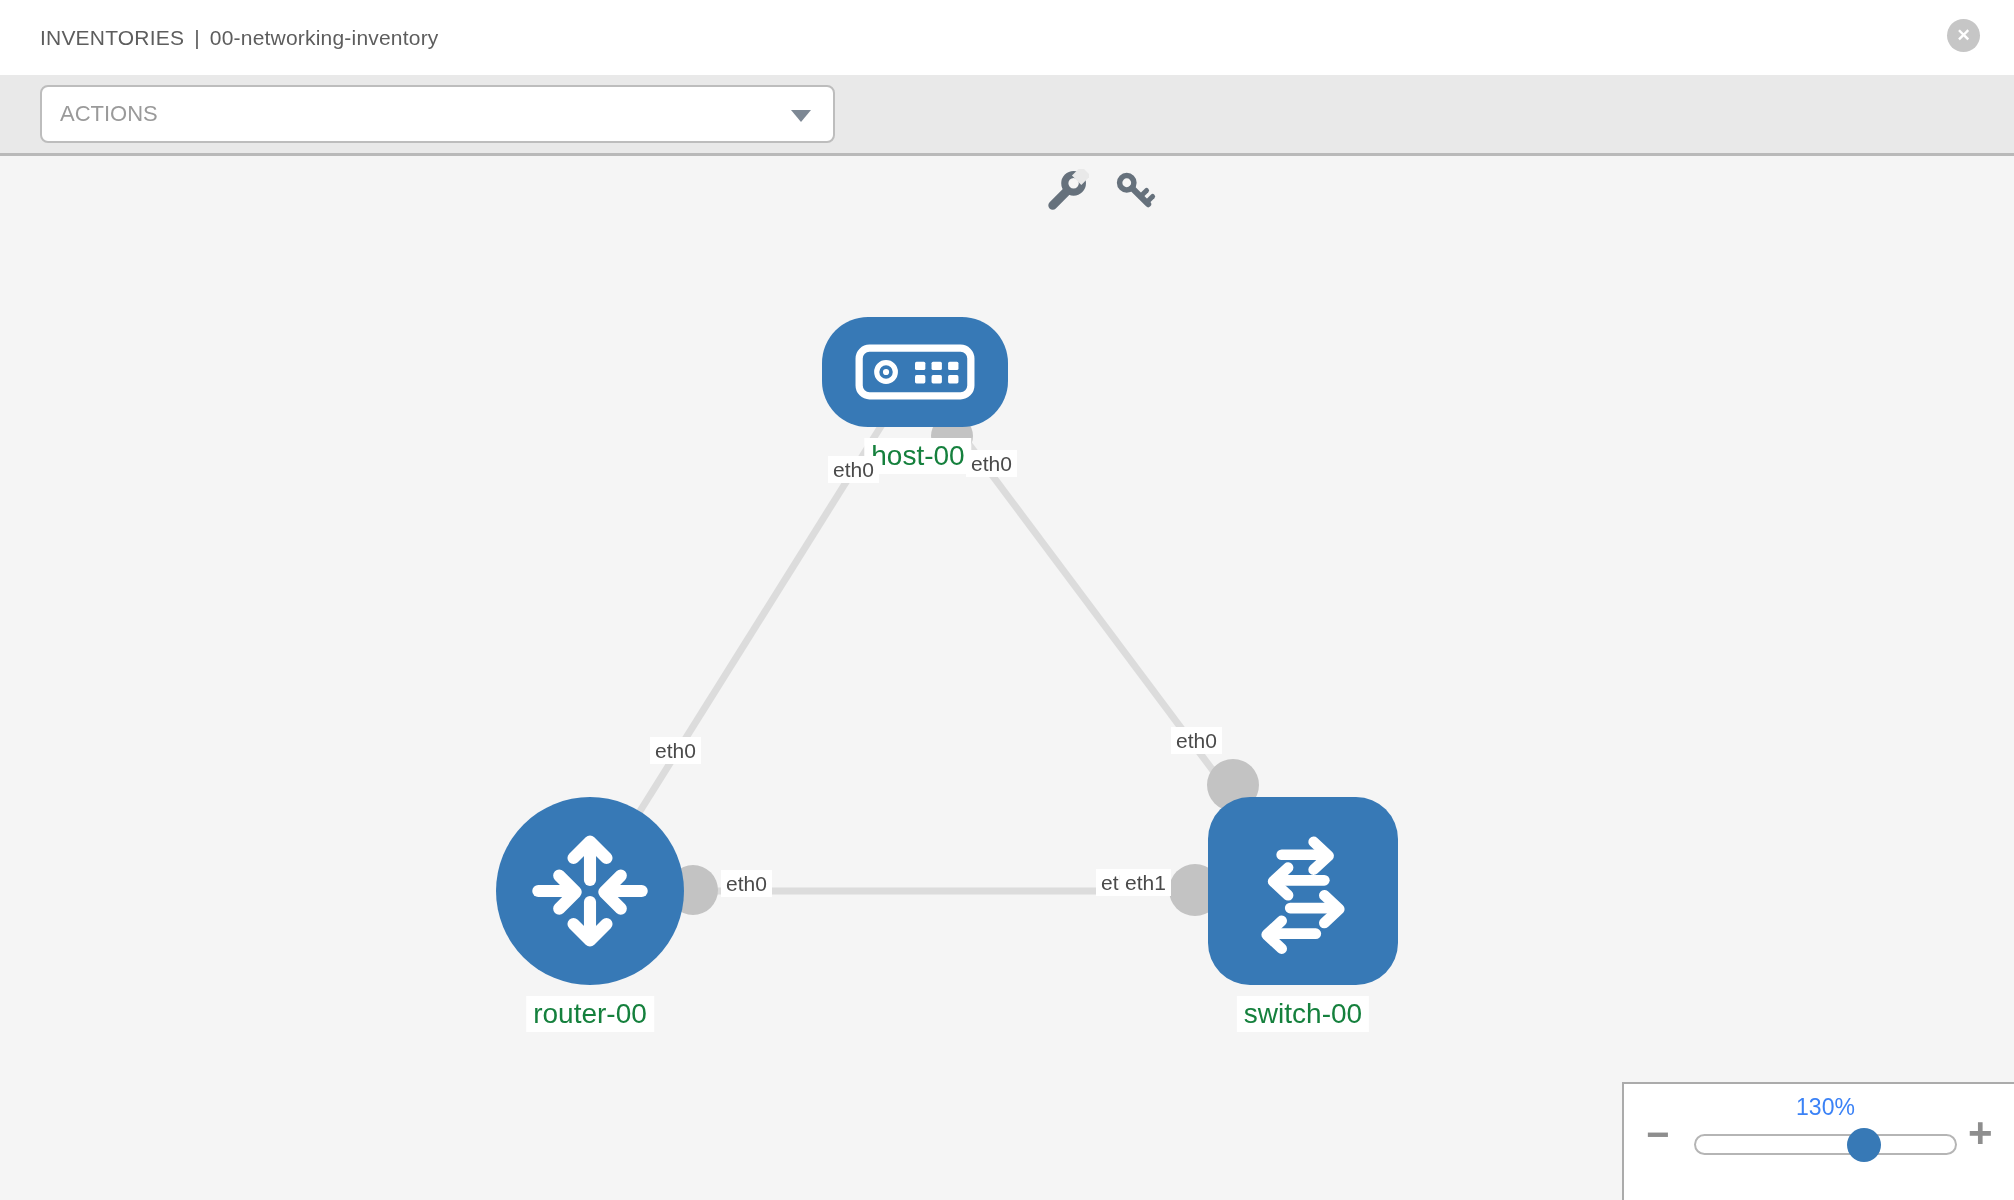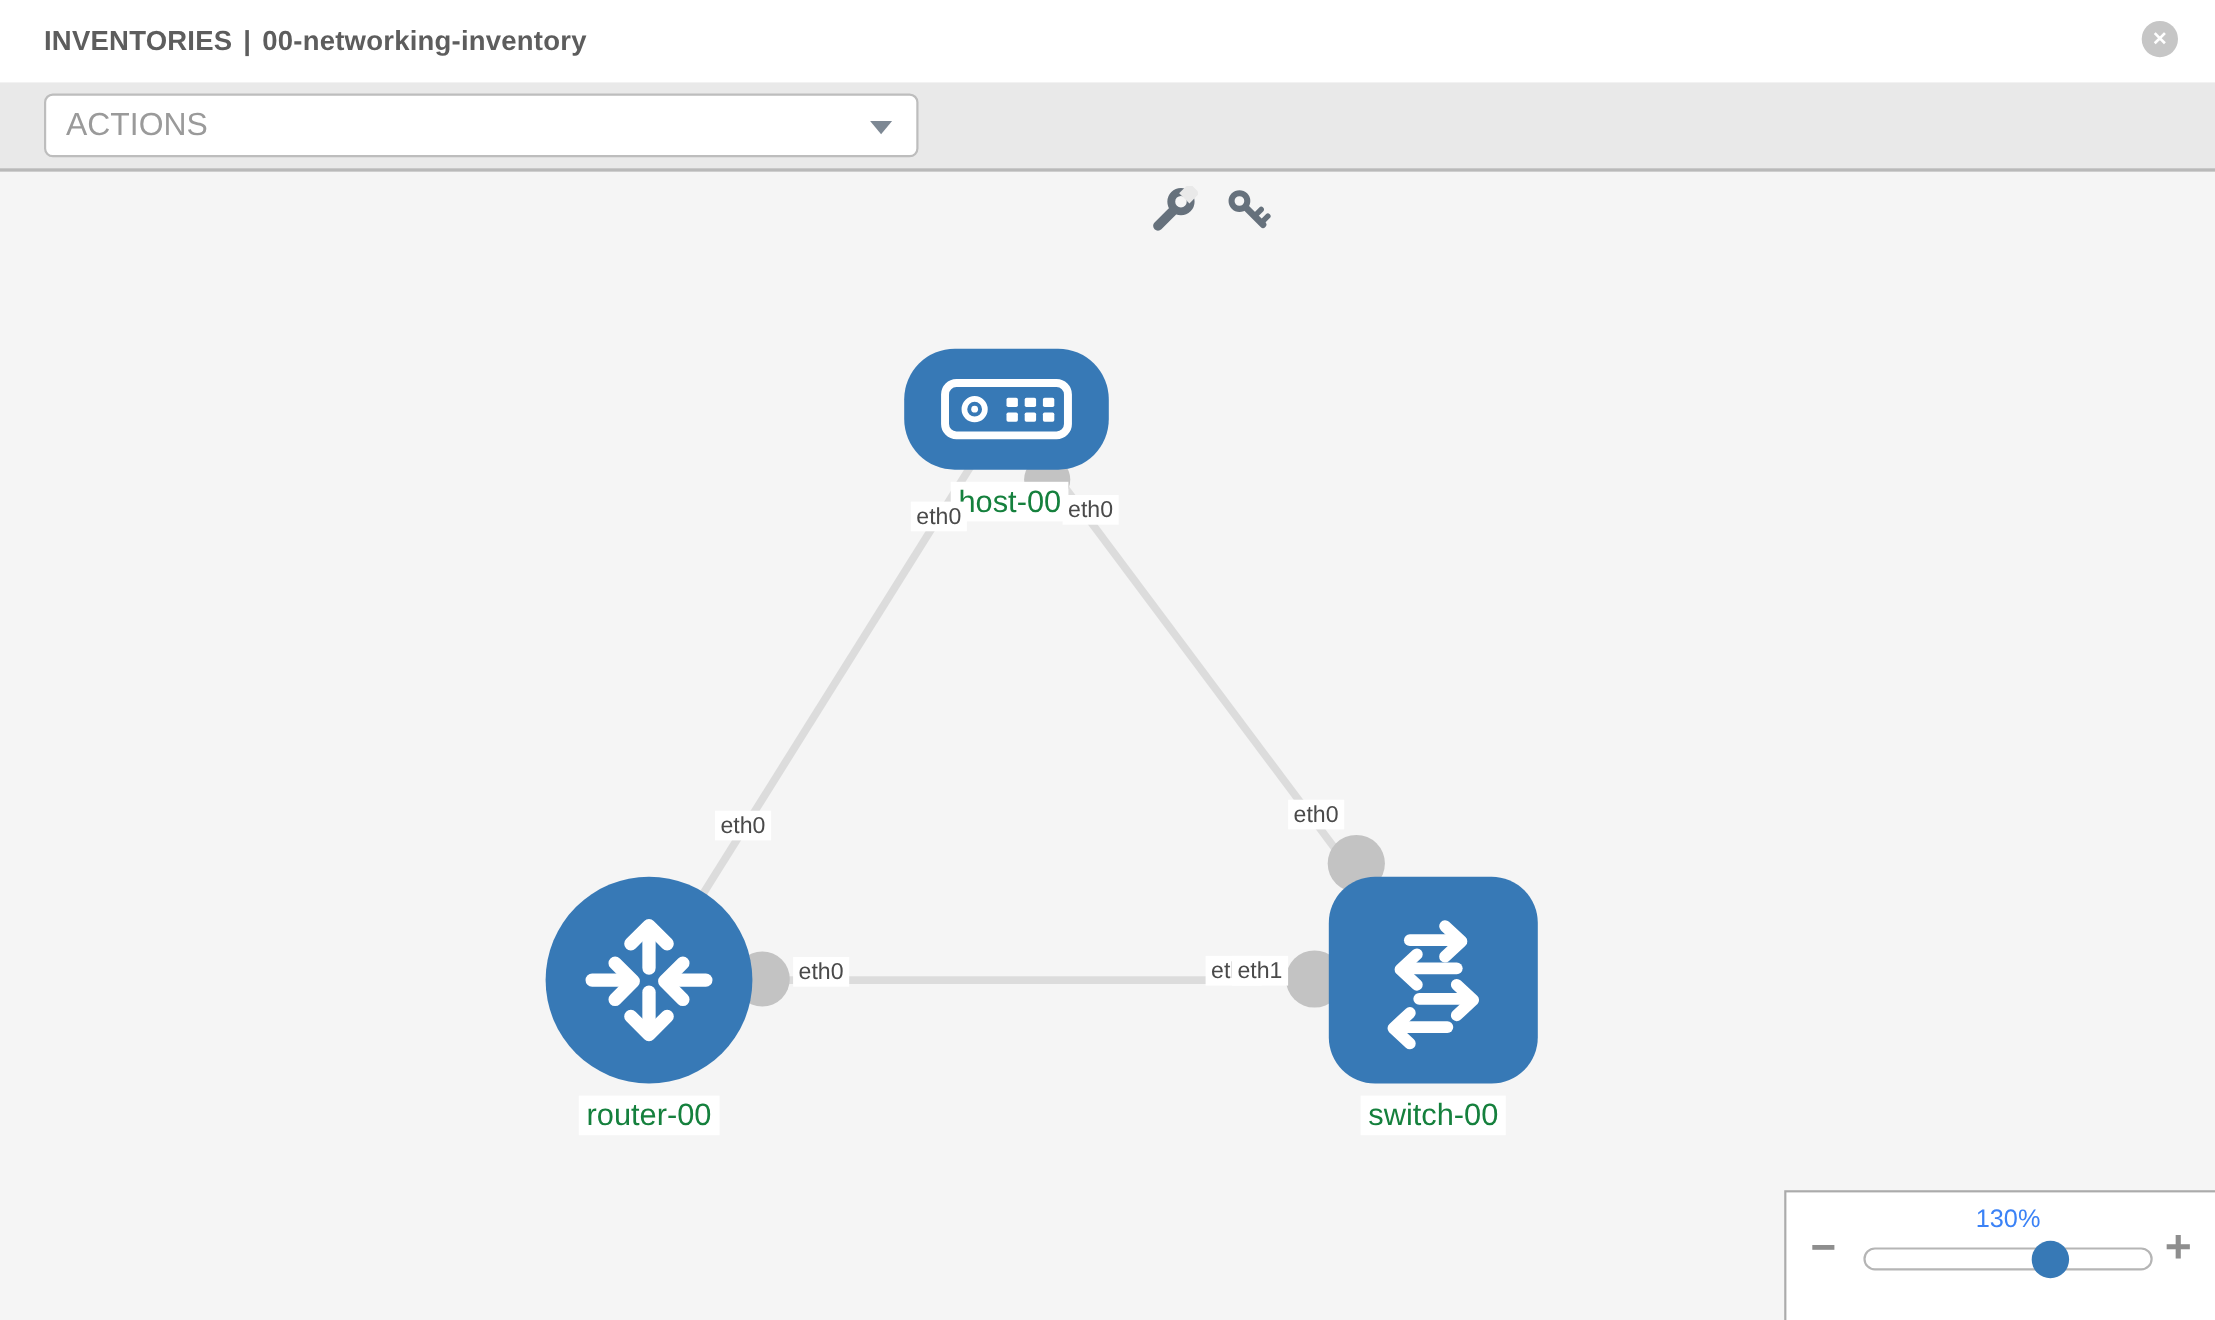--- a/index.html
+++ b/index.html
@@ -3,31 +3,31 @@
 <meta charset="utf-8">
 <style>
   * { margin:0; padding:0; box-sizing:border-box; }
   html,body { width:2014px; height:1200px; overflow:hidden;
     font-family:"Liberation Sans", sans-serif; background:#f5f5f5; }
 
   
   .header { position:absolute; left:0; top:0; width:2014px; height:75px;
     background:#ffffff; z-index:6; }
   .title { position:absolute; left:40px; top:0; height:75px; line-height:75px;
-    font-size:25px; font-weight:bold; color:#5d5d5d; letter-spacing:.2px; white-space:nowrap; }
+    font-size:21px; font-weight:normal; color:#5d5d5d; letter-spacing:.2px; white-space:nowrap; }
   .title .sep { margin:0 10px; }
   .close-btn { position:absolute; right:34px; top:19px; width:33px; height:33px;
     border-radius:50%; background:#c6c6c6; color:#ffffff; text-align:center;
     line-height:33px; font-size:17px; font-weight:bold; cursor:pointer; }
 
   
   .toolbar { position:absolute; left:0; top:75px; width:2014px; height:81px;
     background:#e9e9e9; border-bottom:3px solid #b9b9b9; z-index:6; }
   .fake-select { position:absolute; top:10px; height:58px; background:#ffffff;
-    border:2px solid #bdbdbd; border-radius:8px; color:#9a9a9a; font-size:29px;
+    border:2px solid #bdbdbd; border-radius:8px; color:#9a9a9a; font-size:22px;
     line-height:54px; padding-left:18px; cursor:pointer; }
   .fake-select .caret { position:absolute; right:22px; top:23px; width:0; height:0;
     border-left:10px solid transparent; border-right:10px solid transparent;
     border-top:12px solid #7d8894; }
   .sel-actions { left:40px; width:795px; }
   .sel-search { left:1182px; width:793px; }
   .tool-btn { position:absolute; top:94px; width:44px; height:44px; cursor:pointer; }
   .btn-wrench { left:1045px; } .btn-key { left:1113px; }
 
   

